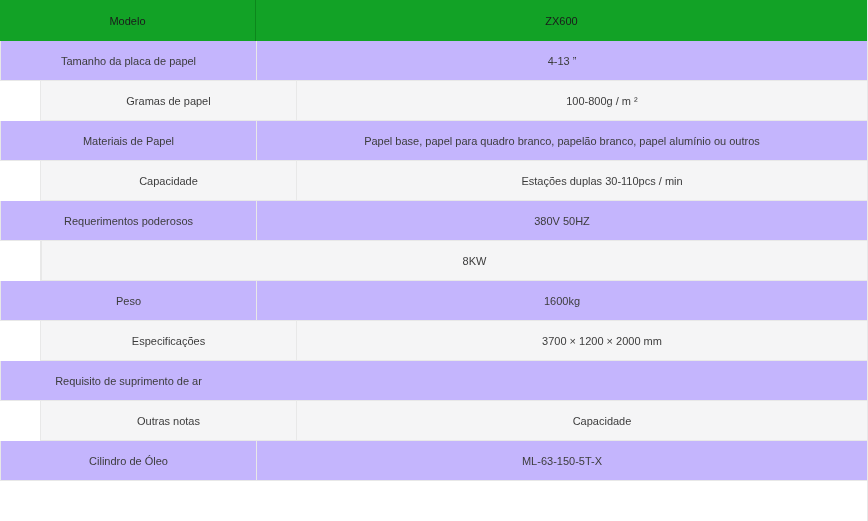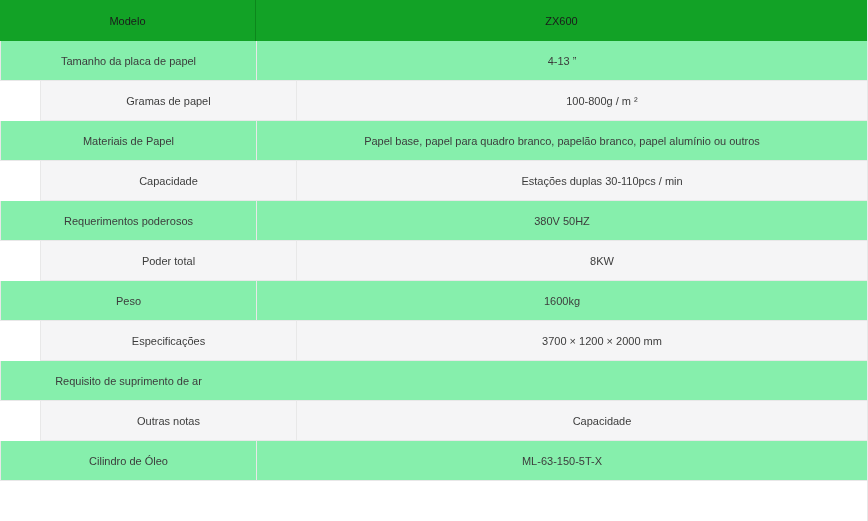--- a/index.html
+++ b/index.html
@@ -40,21 +40,21 @@
     background: var(--header-bg, #12a226);
     color: var(--header-text, #1b1b1b);
   }
   .tr.header .td.value {
     border-left: 1px solid var(--header-divider, #0c871c);
   }
 
   
   .tr.body {
     height: 40px;
-    background: #86efac;
+    background: #c4b5fd;
     border-bottom: 1px solid var(--border-color, #e8e8e8);
     border-left: 1px solid var(--border-color, #e8e8e8);
   }
   .tr.body.striped {
     background: var(--stripe-bg, #f5f5f6);
     margin-left: 40px;
   }
   .tr.body .td.value {
     border-left: 1px solid var(--border-color, #e8e8e8);
   }
@@ -88,21 +88,20 @@
     <div class="td label">Capacidade</div>
     <div class="td value">Estações duplas 30-110pcs / min</div>
   </div>
 
   <div class="tr body">
     <div class="td label">Requerimentos poderosos</div>
     <div class="td value">380V 50HZ</div>
   </div>
 
   <div class="tr body striped">
-    <div class="td label">Poder total</div>
     <div class="td value">8KW</div>
   </div>
 
   <div class="tr body">
     <div class="td label">Peso</div>
     <div class="td value">1600kg</div>
   </div>
 
   <div class="tr body striped">
     <div class="td label">Especificações</div>

